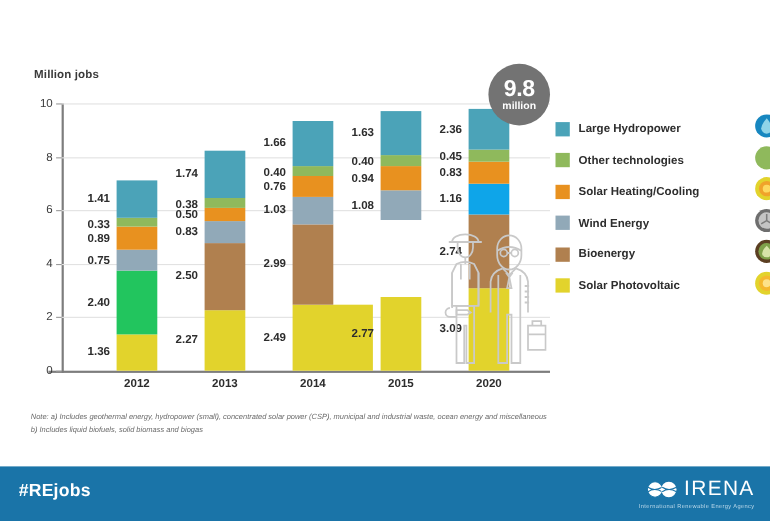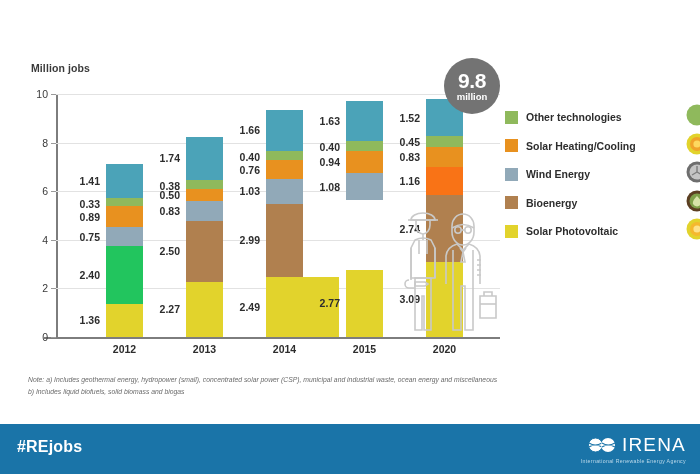--- a/index.html
+++ b/index.html
@@ -207,31 +207,31 @@
         </div>
         <div class="xlabel">2015</div>
       </div>
       <div class="bar-group" style="left: 370px; height: 243px;">
         <div class="seg" style="height: 75.087px; bottom: 0px; background: rgb(226, 211, 44);">
           <div class="seg-label" style="top: 31.5435px;">3.09</div>
         </div>
         <div class="seg" style="height: 66.582px; bottom: 75.087px; background: rgb(176, 128, 79);">
           <div class="seg-label" style="top: 27.291px;">2.74</div>
         </div>
-        <div class="seg" style="height: 28.188px; bottom: 141.669px; background: #f97316; margin-top: 36px;">
+        <div class="seg" style="height: 28.188px; bottom: 141.669px; background: #0ea5e9; margin-top: 36px;">
           <div class="seg-label" style="top: 8.094px;">1.16</div>
         </div>
         <div class="seg" style="height: 20.169px; bottom: 169.857px; background: rgb(232, 145, 31);">
           <div class="seg-label" style="top: 4.0845px;">0.83</div>
         </div>
         <div class="seg" style="height: 10.935px; bottom: 190.026px; background: rgb(143, 185, 92);">
           <div class="seg-label" style="top: 0px;">0.45</div>
         </div>
         <div class="seg" style="height: 36.936px; bottom: 200.961px; background: rgb(75, 163, 184);">
-          <div class="seg-label" style="top: 12.468px;">1.52</div>
+          <div class="seg-label" style="top: 12.468px;">2.36</div>
         </div>
         <div class="xlabel">2020</div>
       </div>
     </div>
 
   <div class="badge">
     <div class="badge-num">9.8</div>
     <div class="badge-unit">million</div>
   </div>
 
@@ -263,20 +263,28 @@
         <path d="M80 62 h4 M80 67 h4 M80 72 h4 M80 77 h4"></path>
         <path d="M83 98 h16 v22 h-16 z"></path>
         <path d="M87 98 v-4 h8 v4"></path>
         <path d="M83 106 h16"></path>
       </g>
     </svg>
   </div>
 
   <div class="legend" id="legend">
       <div class="legend-row">
+        <span class="legend-swatch" style="background: rgb(75, 163, 184);"></span>
+        <span class="legend-text">Large Hydropower</span>
+        <span class="legend-icon"><svg width="22" height="22" viewBox="0 0 22 22">
+            <circle cx="11" cy="11" r="10.5" fill="#1787c0"></circle>
+            <path d="M11 4 q5 6 5 9 a5 5 0 0 1 -10 0 q0 -3 5 -9z" fill="#8fd4e8"></path>
+          </svg></span>
+      </div>
+      <div class="legend-row">
         <span class="legend-swatch" style="background: rgb(143, 185, 92);"></span>
         <span class="legend-text">Other technologies</span>
         <span class="legend-icon"><svg width="22" height="22" viewBox="0 0 22 22">
             <circle cx="11" cy="11" r="10.5" fill="#8fb95c"></circle>
           </svg></span>
       </div>
       <div class="legend-row">
         <span class="legend-swatch" style="background: rgb(232, 145, 31);"></span>
         <span class="legend-text">Solar Heating/Cooling</span>
         <span class="legend-icon"><svg width="22" height="22" viewBox="0 0 22 22">

